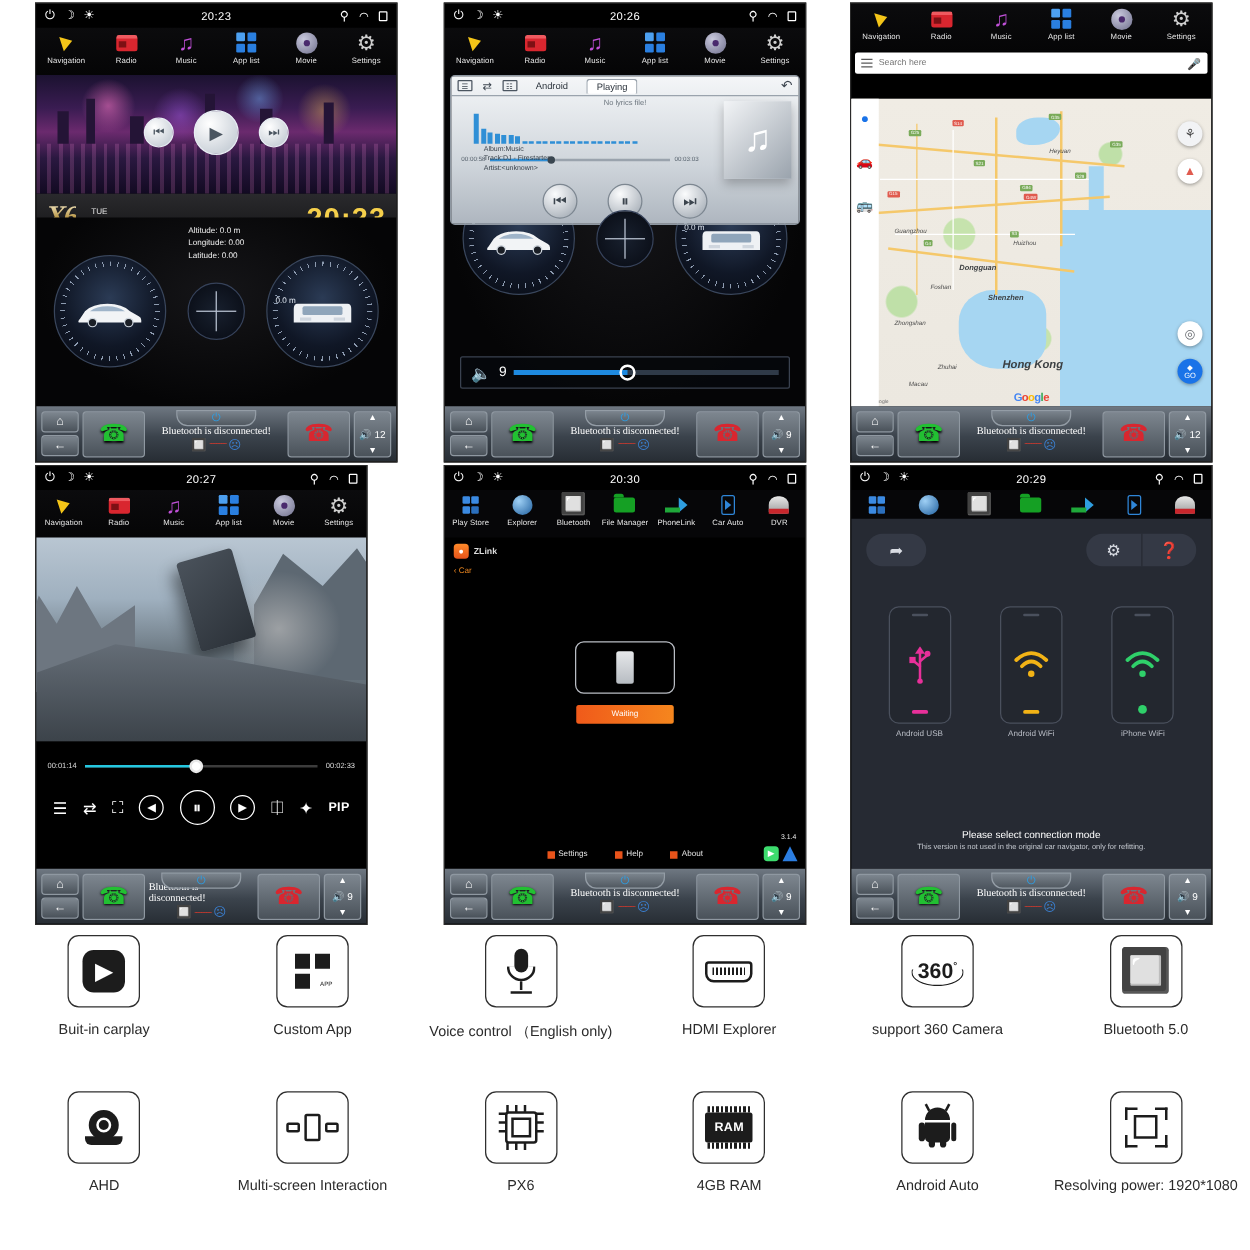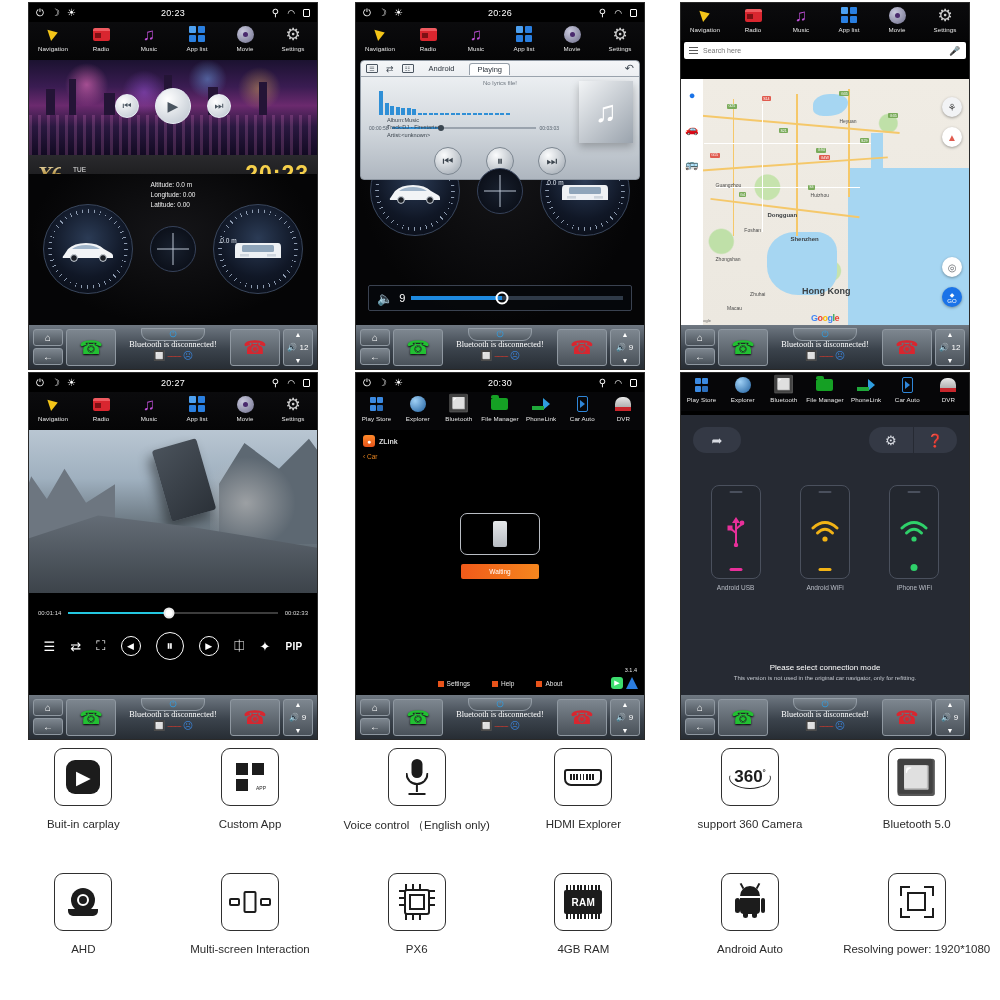--- a/index.html
+++ b/index.html
@@ -10,21 +10,21 @@
   .page { position:relative; width:1000px; height:1000px; }
 
   
   .screen {
     position:absolute; background:#000; overflow:hidden;
     border:1px solid #2a2a2a;
   }
   .s1 { left:28px;  top:2px;   width:290px; height:368px; }
   .s2 { left:355px; top:2px;   width:290px; height:368px; }
   .s3 { left:680px; top:2px;   width:290px; height:368px; }
-  .s4 { left:28px;  top:372px; width:290px; height:368px; }
+  .s4 { left:28px;  top:372px; width:266px; height:368px; }
   .s5 { left:355px; top:372px; width:290px; height:368px; }
   .s6 { left:680px; top:372px; width:290px; height:368px; }
 
   
   .statusbar {
     height:19px; background:#000; display:flex; align-items:center;
     padding:0 7px; color:#fff; font-size:8px; position:relative;
   }
   .sb-left { display:flex; gap:7px; align-items:center; font-size:10px; line-height:1; }
   .sb-time {
@@ -222,21 +222,21 @@
   .mapland { position:absolute; inset:0;
     background:
       radial-gradient(circle at 14% 66%, #bfe0a8 0 4%, transparent 4.5%),
       radial-gradient(circle at 30% 44%, #c6e3ad 0 5%, transparent 5.5%),
       radial-gradient(circle at 52% 78%, #c6e3ad 0 4%, transparent 4.5%),
       radial-gradient(circle at 72% 18%, #bfe0a8 0 3%, transparent 3.5%),
       linear-gradient(#f0ece4,#ece8e0); }
   .sea { position:absolute; background:#a6d6f2; }
   .road { position:absolute; background:#f5c86a; }
   .roadw { position:absolute; background:#ffffff; }
-  .maplabel { position:absolute; font-size:5px; color:#4a4a4a; white-space:nowrap; }
+  .maplabel { position:absolute; font-size:5px; color:#4a4a4a; white-space:nowrap;font-style:italic; }
   .maplabel.big { font-size:9px; font-weight:bold; color:#3c4043; }
   .maplabel.med { font-size:6px; font-weight:bold; color:#3c4043; }
   .shield { position:absolute; font-size:3.6px; color:#fff; background:#7aab5a;
             padding:0.5px 1.5px; border-radius:1px; }
   .shield.r { background:#e05b4f; }
   .googlelogo { position:absolute; left:50%; transform:translateX(-50%); bottom:2px;
                 font-size:9px; font-weight:bold; letter-spacing:-.5px; }
   .googlelogo span:nth-child(1){color:#4285F4;} .googlelogo span:nth-child(2){color:#EA4335;}
   .googlelogo span:nth-child(3){color:#FBBC05;} .googlelogo span:nth-child(4){color:#4285F4;}
   .googlelogo span:nth-child(5){color:#34A853;} .googlelogo span:nth-child(6){color:#EA4335;}
@@ -1085,20 +1085,33 @@
         <span class="val">
           <span>🔊</span>
           <span>9</span>
         </span>
         <span class="arr">▼</span>
       </div>
     </div>
   </div>
 
   <div class="screen s6">
+    <div class="statusbar">
+      <div class="sb-left">
+        <span class="ic-pow"></span>
+        <span class="ic-moon"></span>
+        <span class="ic-sun"></span>
+      </div>
+      <div class="sb-time">20:29</div>
+      <div class="sb-right">
+        <span class="ic-usb"></span>
+        <span class="ic-wifi"></span>
+        <span class="ic-sq"></span>
+      </div>
+    </div>
 
     <div class="navrow2">
       <div class="navitem">
         <div class="glyph">
             <span class="n2-play">
               <i></i>
               <i></i>
               <i></i>
               <i></i>
             </span>

